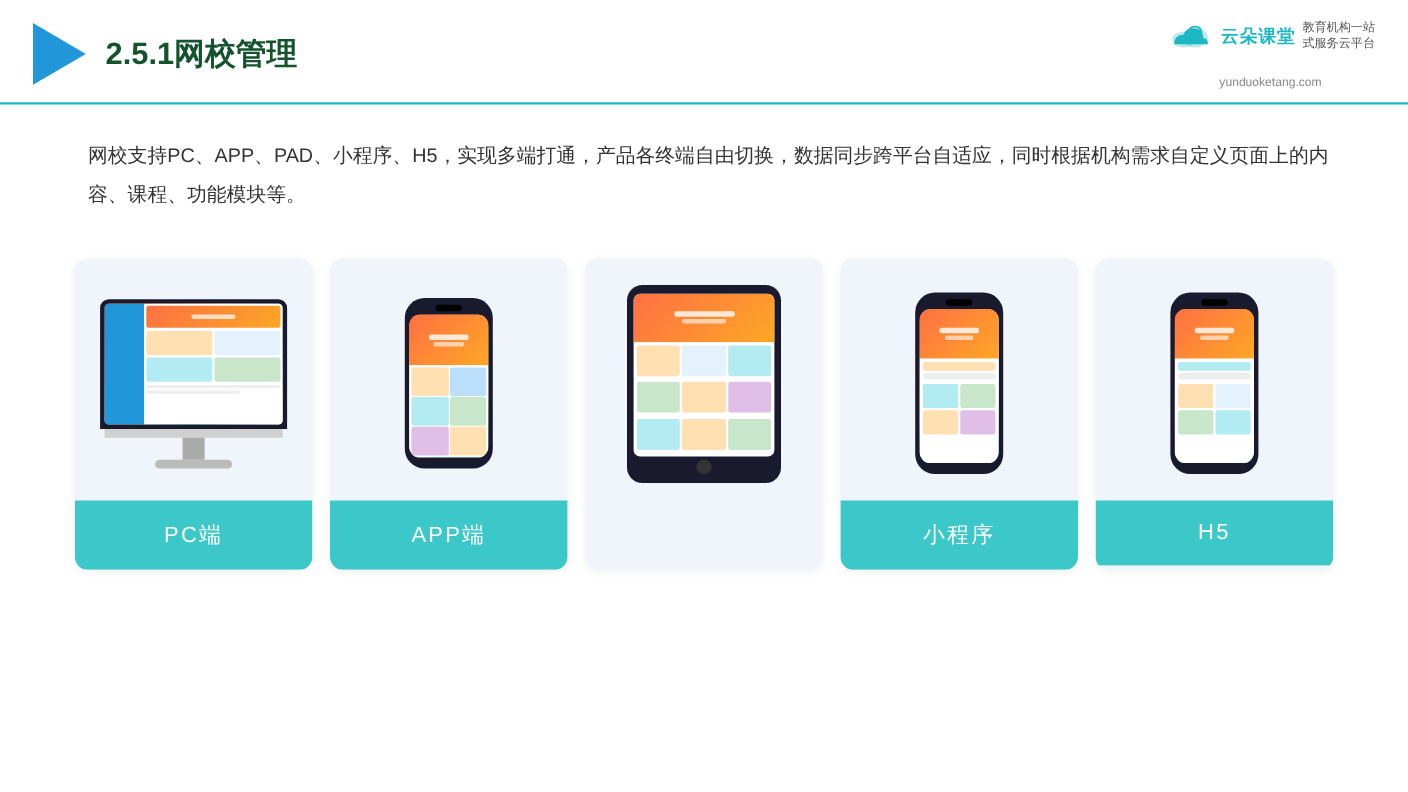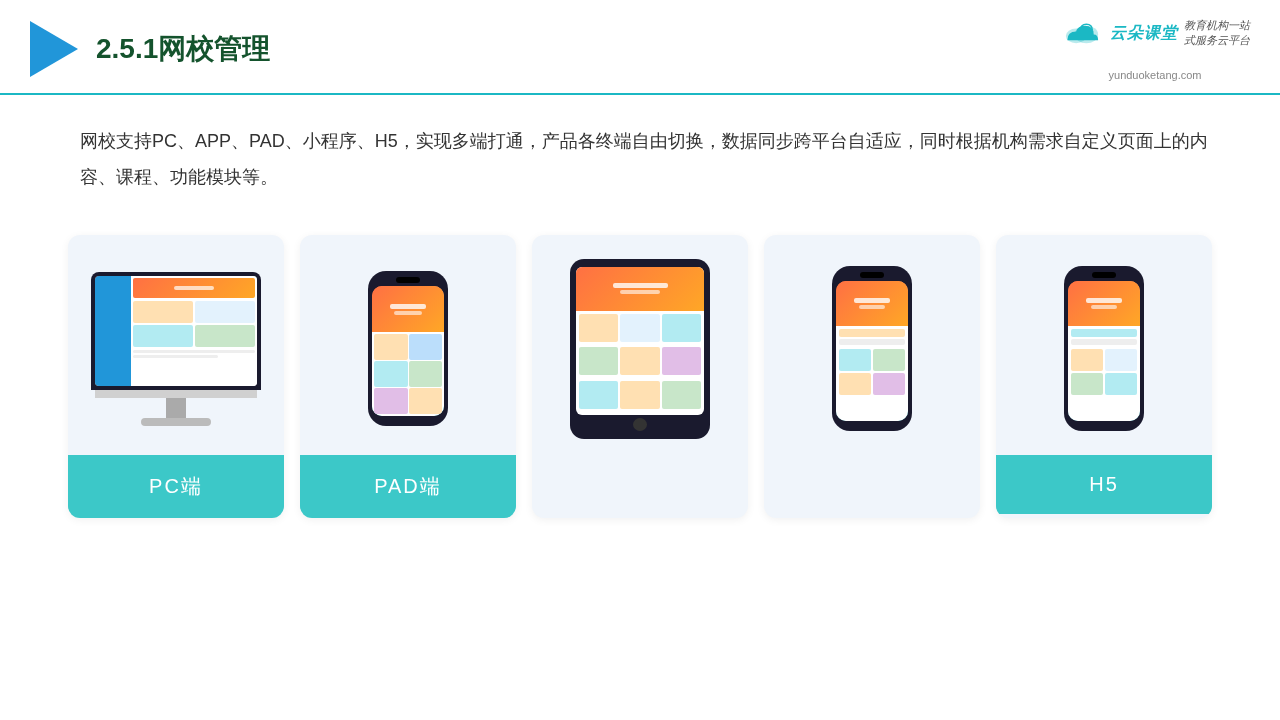--- a/index.html
+++ b/index.html
@@ -38,21 +38,20 @@
     }
     .header-right {
       display: flex;
       flex-direction: column;
       align-items: center;
     }
     .brand-logo {
       display: flex;
       align-items: center;
       gap: 6px;
-      font-style: italic;
     }
     .cloud-icon {
       width: 44px;
       height: 30px;
     }
     .brand-name {
       font-size: 16px;
       font-weight: bold;
       color: #1bb8c4;
       letter-spacing: 1px;
@@ -346,21 +345,21 @@
               <div class="phone-screen-cell blue"></div>
               <div class="phone-screen-cell teal"></div>
               <div class="phone-screen-cell green"></div>
               <div class="phone-screen-cell" style="background:#e1bee7;"></div>
               <div class="phone-screen-cell orange"></div>
             </div>
           </div>
         </div>
       </div>
     </div>
-    <div class="card-label">PAD端</div>
+    <div class="card-label">APP端</div>
   </div>
 
   <div class="card">
     <div class="card-image-area">
       <div class="tablet-mockup">
         <div class="tablet-body">
           <div class="tablet-screen">
             <div class="tablet-screen-top">
               <div style="display:flex;flex-direction:column;align-items:center;gap:2px;">
                 <div style="width:55px;height:5px;background:rgba(255,255,255,0.8);border-radius:2px;"></div>
@@ -404,20 +403,21 @@
                 <div style="height:22px;background:#b2ebf2;border-radius:2px;"></div>
                 <div style="height:22px;background:#c8e6c9;border-radius:2px;"></div>
                 <div style="height:22px;background:#ffe0b2;border-radius:2px;"></div>
                 <div style="height:22px;background:#e1bee7;border-radius:2px;"></div>
               </div>
             </div>
           </div>
         </div>
       </div>
     </div>
+    <div class="card-label">小程序</div>
   </div>
 
   <div class="card">
     <div class="card-image-area">
       <div class="phone-mockup">
         <div class="phone-body" style="height:165px;">
           <div class="phone-notch"></div>
           <div class="phone-screen" style="height:140px;">
             <div class="phone-screen-top" style="height:32%;">
               <div style="display:flex;flex-direction:column;align-items:center;gap:2px;">

